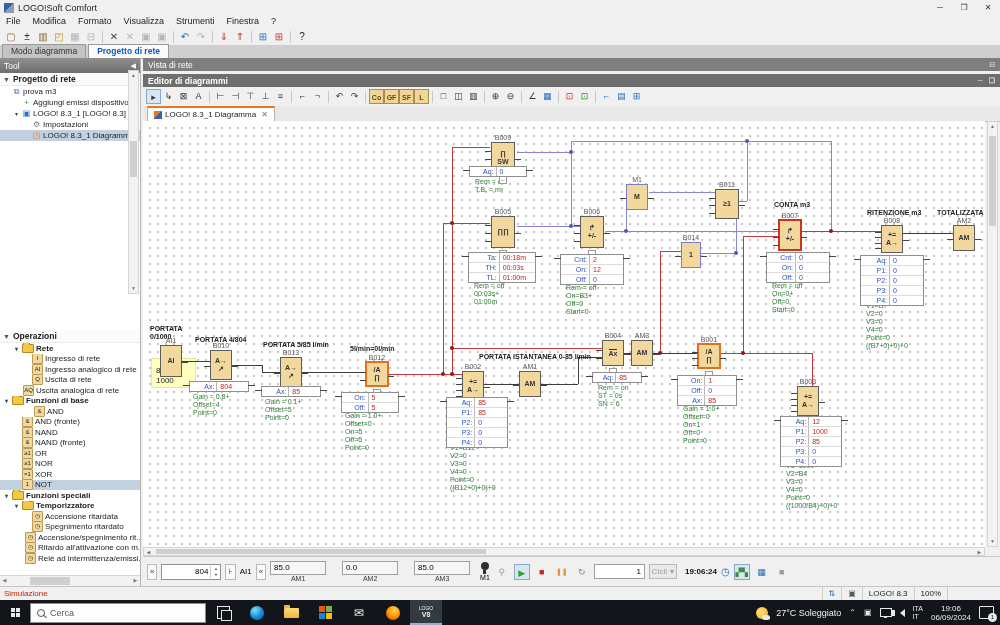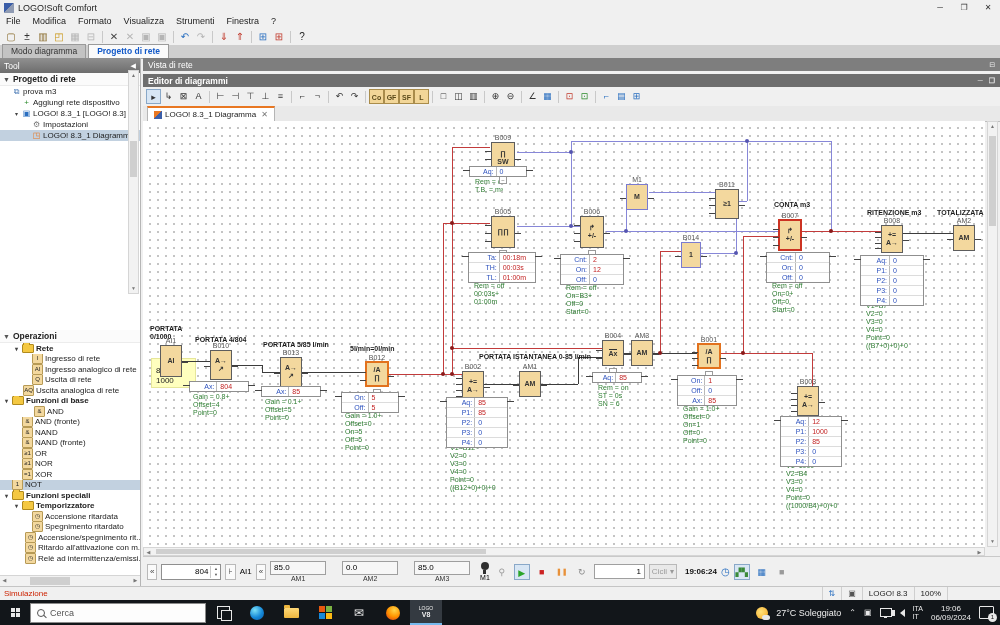--- a/index.html
+++ b/index.html
@@ -219,21 +219,21 @@
     </div>
     <div id="proj-tree">
         <div class="trow" style="padding-left: 3px;">
           <div class="arr"></div>
           <div class="tico" style="background: transparent; border: none; color: rgb(74, 122, 181); font-size: 8px;">⧉</div>
           <span>prova m3</span>
         </div>
         <div class="trow" style="padding-left: 13px;">
           <div class="arr"></div>
           <div class="tico" style="background: transparent; border: none; color: rgb(42, 138, 42); font-size: 8px;">+</div>
-          <span>Aggiungi rete dispositivo</span>
+          <span>Aggiungi emissi dispositivo</span>
         </div>
         <div class="trow" style="padding-left: 13px;">
           <div class="arr">▾</div>
           <div class="tico" style="background: transparent; border: none; color: rgb(42, 111, 192); font-size: 8px;">▣</div>
           <span>LOGO! 8.3_1 [LOGO! 8.3]</span>
         </div>
         <div class="trow" style="padding-left: 23px;">
           <div class="arr"></div>
           <div class="tico" style="background: transparent; border: none; color: rgb(119, 119, 119); font-size: 8px;">⚙</div>
           <span>Impostazioni</span>
@@ -308,21 +308,21 @@
           <div class="trow" style="padding-left: 13px;">
             <div class="arr"></div>
             <div class="tico" style="background: rgb(243, 216, 158); border: 1px solid rgb(183, 154, 85);">≥1</div>
             <span>NOR</span>
           </div>
           <div class="trow" style="padding-left: 13px;">
             <div class="arr"></div>
             <div class="tico" style="background: rgb(243, 216, 158); border: 1px solid rgb(183, 154, 85);">=1</div>
             <span>XOR</span>
           </div>
-          <div class="trow sel" style="padding-left: 3px;">
+          <div class="trow sel" style="padding-left: 13px;">
             <div class="arr"></div>
             <div class="tico" style="background: rgb(243, 216, 158); border: 1px solid rgb(183, 154, 85);">1</div>
             <span>NOT</span>
           </div>
           <div class="trow bold" style="padding-left: 3px;">
             <div class="arr">▾</div>
             <div class="fold"></div>
             <span>Funzioni speciali</span>
           </div>
           <div class="trow bold" style="padding-left: 13px;">

